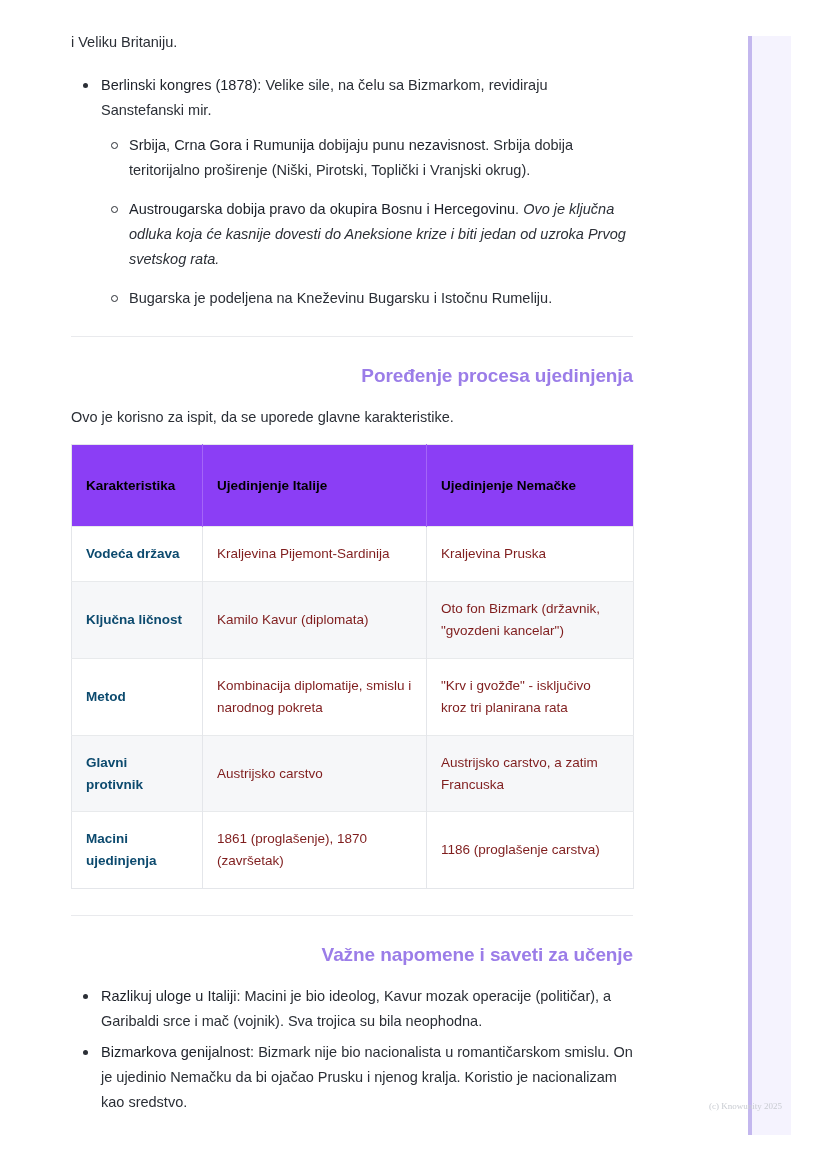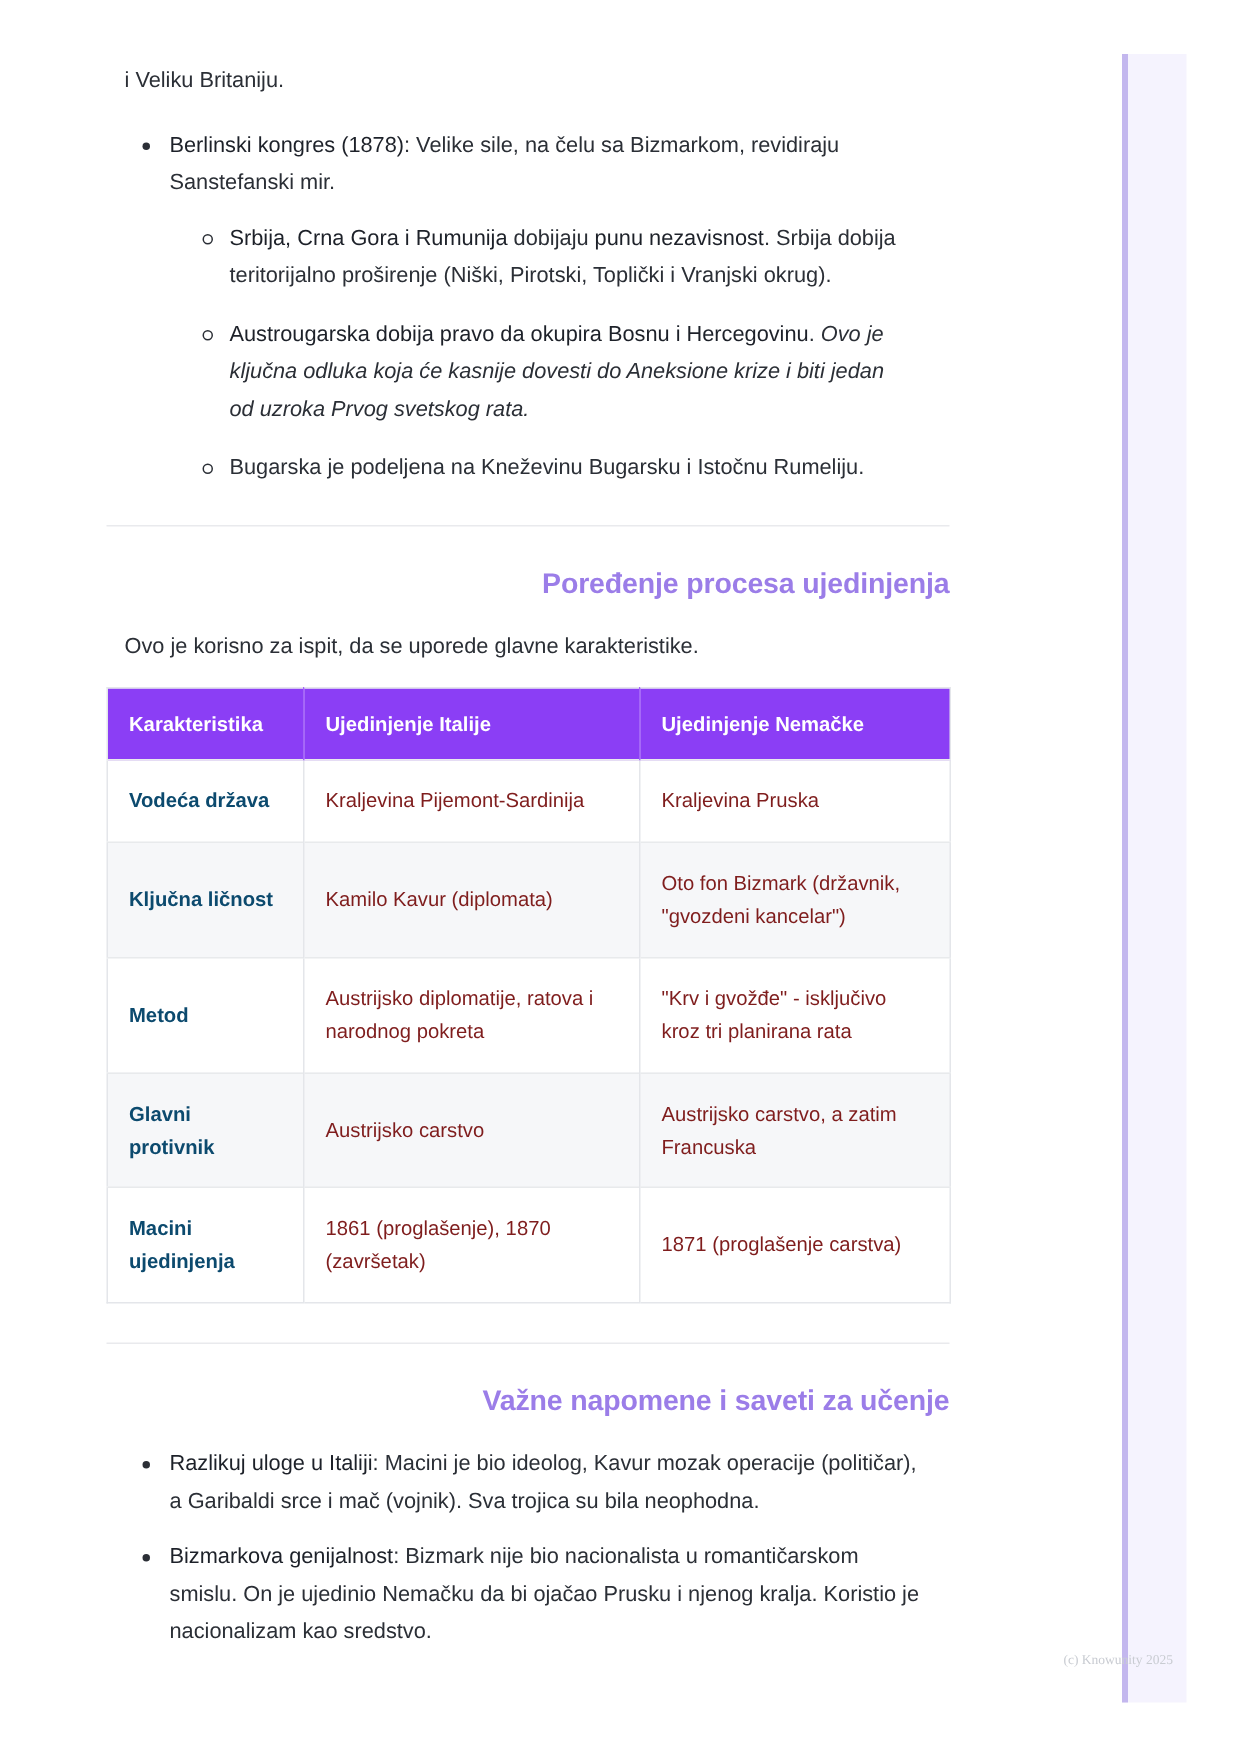--- a/index.html
+++ b/index.html
@@ -38,21 +38,21 @@
 
   .content {
     position: absolute;
     left: 71px; top: 30px;
     width: 562px;
   }
 
   p, li {
     font-size: 14.5px;
     line-height: 1.72;
-    margin: 12px;
+    margin: 0;
     color: #2b2f36;
   }
 
   .lead-line { margin-bottom: 18px; }
 
   ul.bullets {
     list-style: none;
     margin: 0; padding: 0;
   }
   ul.bullets > li {
@@ -110,25 +110,25 @@
   
   .cmp-table {
     border-collapse: collapse;
     width: 562px;
     margin-top: 14px;
     border: 1px solid #e4e6ea;
     table-layout: fixed;
   }
   .cmp-table th {
     background: #8b3ef5;
-    color: #ffffff;
+    color: #000000;
     font-size: 13.5px;
     font-weight: bold;
     text-align: left;
-    padding: 16px 14px;
+    padding: 33px 14px;
     border-right: 1px solid #a465f7;
     vertical-align: middle;
   }
   .cmp-table th:last-child { border-right: none; }
   .cmp-table td {
     font-size: 13.5px;
     line-height: 1.62;
     padding: 16px 14px;
     border-right: 1px solid #e4e6ea;
     border-top: 1px solid #e8eaec;
@@ -207,32 +207,32 @@
           <td>Kraljevina Pijemont-Sardinija</td>
           <td>Kraljevina Pruska</td>
         </tr>
         <tr>
           <td class="rowhead">Ključna ličnost</td>
           <td>Kamilo Kavur (diplomata)</td>
           <td>Oto fon Bizmark (državnik, "gvozdeni kancelar")</td>
         </tr>
         <tr>
           <td class="rowhead">Metod</td>
-          <td>Austrijsko diplomatije, ratova i narodnog pokreta</td>
+          <td>Kombinacija diplomatije, smislu i narodnog pokreta</td>
           <td>"Krv i gvožđe" - isključivo kroz tri planirana rata</td>
         </tr>
         <tr>
           <td class="rowhead">Glavni protivnik</td>
           <td>Austrijsko carstvo</td>
           <td>Austrijsko carstvo, a zatim Francuska</td>
         </tr>
         <tr>
           <td class="rowhead">Macini ujedinjenja</td>
           <td>1861 (proglašenje), 1870 (završetak)</td>
-          <td>1871 (proglašenje carstva)</td>
+          <td>1186 (proglašenje carstva)</td>
         </tr>
       </tbody>
     </table>
 
     <hr class="divider">
 
     <h2 class="section-title">Važne napomene i saveti za učenje</h2>
 
     <ul class="bullets">
       <li>

